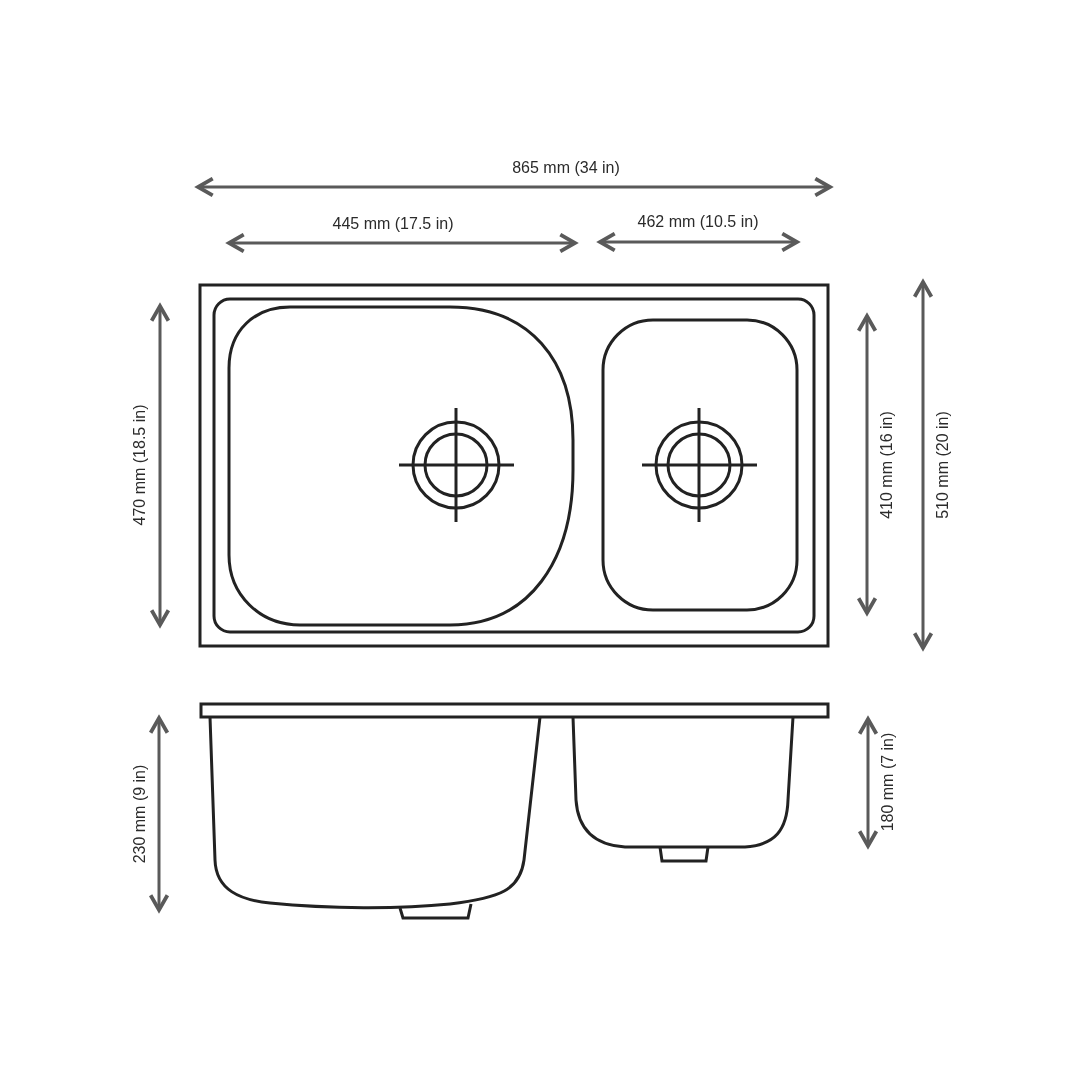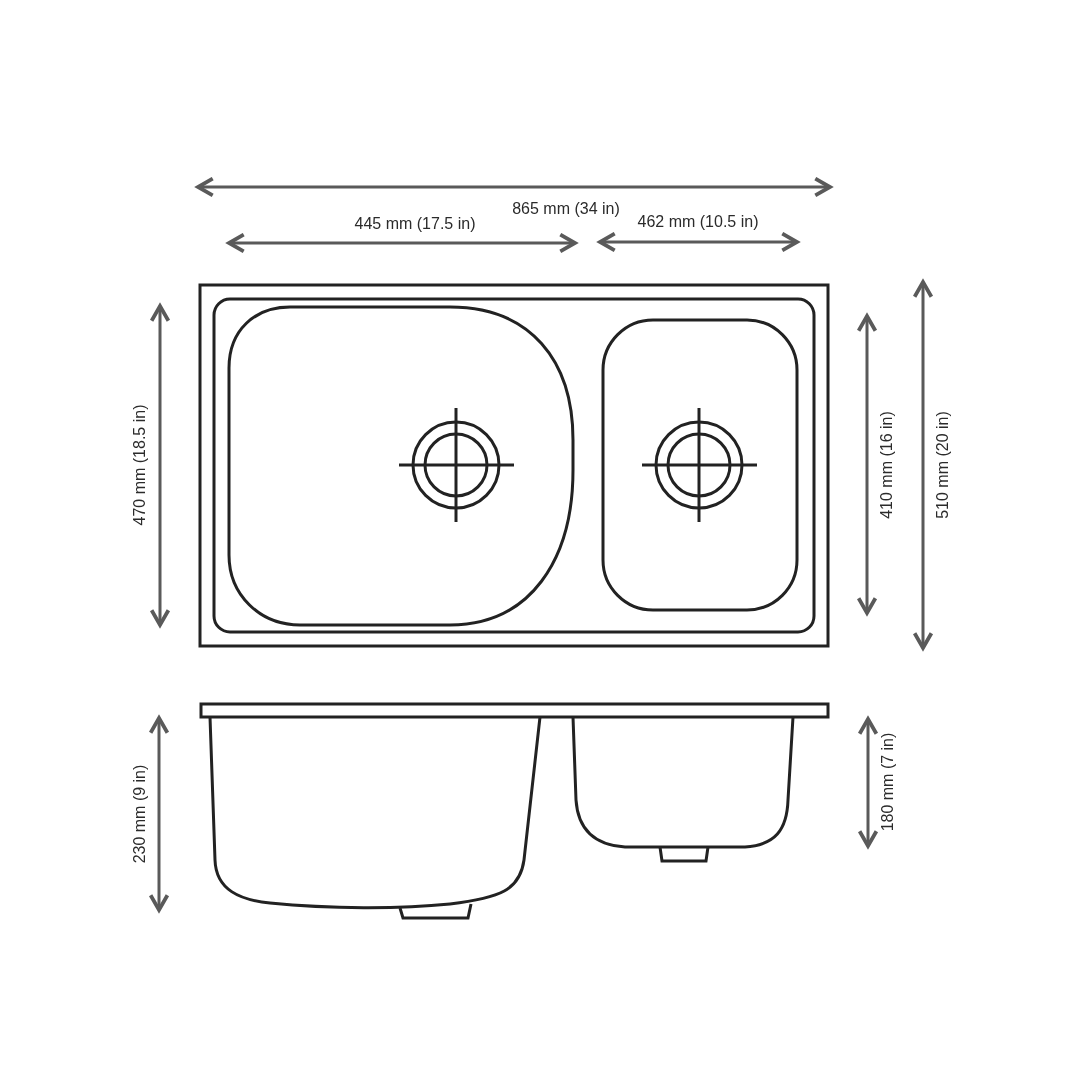--- a/index.html
+++ b/index.html
@@ -53,20 +53,20 @@
 
   <g stroke="#222222" stroke-width="3" fill="none">
     <rect x="201" y="704" width="627" height="13"></rect>
     <path d="M210,717 L215,860 C216,890 240,900 270,903 C330,909 400,909 450,904 C500,898 520,890 524,860 L540,717"></path>
     <path d="M400,908 L403,918 L468,918 L471,904"></path>
     <path d="M573,717 L576,800 C578,830 595,845 625,847 L745,847 C775,845 787,830 788,800 L793,717"></path>
     <path d="M660,847 L662,861 L706,861 L708,847"></path>
   </g>
 </svg>
 
-<div class="lbl hz" style="left:566px; top:168px;margin-top:41px;">865 mm (34 in)</div>
-<div class="lbl hz" style="left:415px; top:224px;">445 mm (17.5 in)</div>
+<div class="lbl hz" style="left:566px; top:168px;">865 mm (34 in)</div>
+<div class="lbl hz" style="left:393px; top:224px;">445 mm (17.5 in)</div>
 <div class="lbl hz" style="left:698px; top:222px;">462 mm (10.5 in)</div>
 <div class="lbl rot" style="left:140px; top:465px;">470 mm (18.5 in)</div>
 <div class="lbl rot" style="left:887px; top:465px;">410 mm (16 in)</div>
 <div class="lbl rot" style="left:943px; top:465px;">510 mm (20 in)</div>
 <div class="lbl rot" style="left:140px; top:814px;">230 mm (9 in)</div>
 <div class="lbl rot" style="left:888px; top:782px;">180 mm (7 in)</div>
 
 </body></html>

